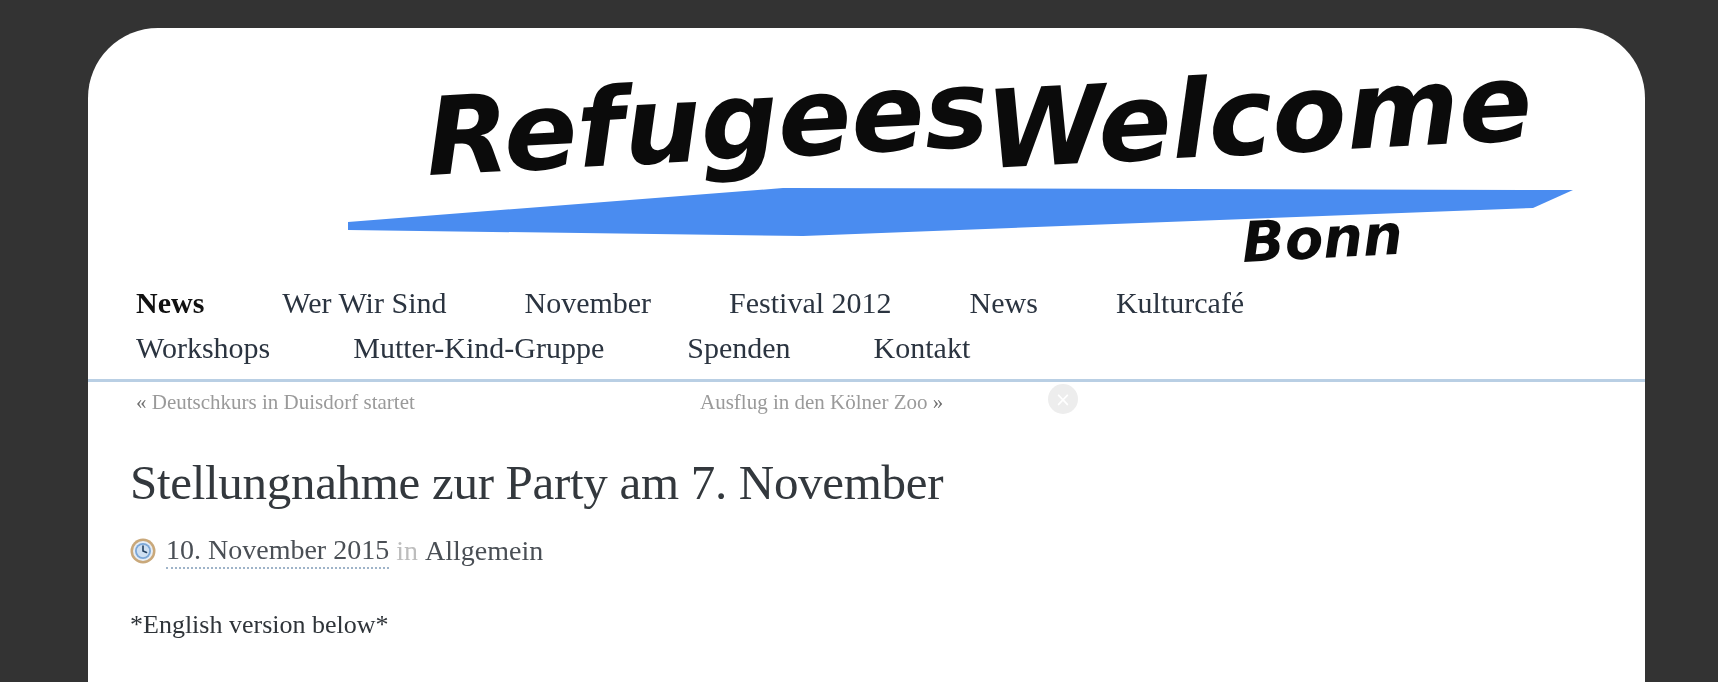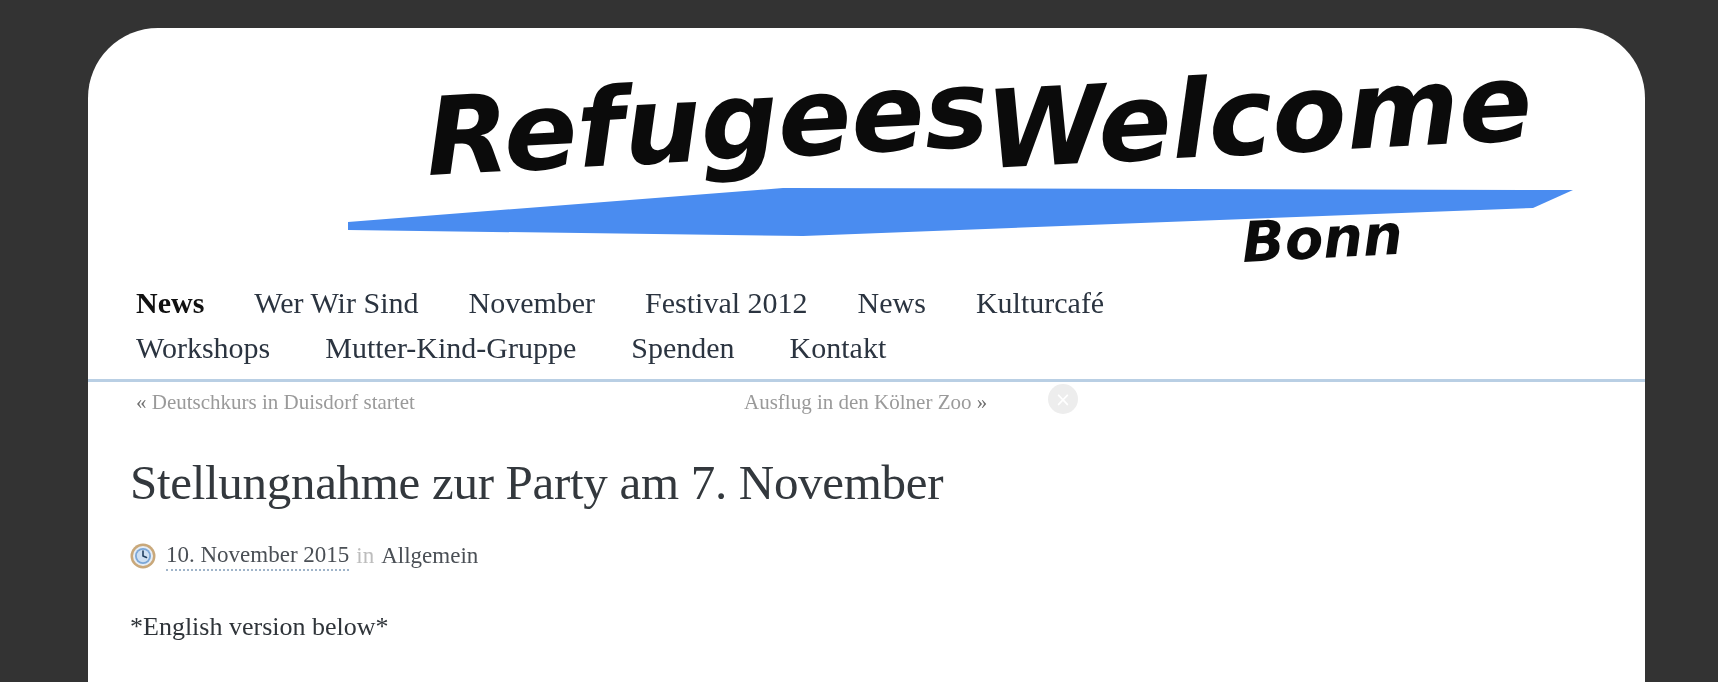--- a/index.html
+++ b/index.html
@@ -48,20 +48,21 @@
   .main-nav {
     padding: 0 0 0 0;
     border-bottom: 3px solid #b9cfe4;
     padding-bottom: 10px;
   }
   .nav-row {
     display: flex;
     align-items: center;
     padding-left: 48px;
     margin-bottom: 6px;
+    gap: 28px;
   }
   .nav-item {
     font-family: "Liberation Serif", serif;
     font-size: 30px;
     color: #2b3440;
     text-decoration: none;
     white-space: nowrap;
     margin-right: 50px;
     line-height: 1.3;
   }
@@ -79,21 +80,21 @@
   }
   .post-nav-prev, .post-nav-next {
     position: absolute;
     top: 8px;
     font-size: 21px;
     color: #9a9a9a;
     text-decoration: none;
     white-space: nowrap;
   }
   .post-nav-prev { left: 48px; }
-  .post-nav-next { left: 656px; }
+  .post-nav-next { left: 612px; }
   .chev { color: #6f6f6f; }
 
   .search-area {
     position: absolute;
     left: 944px;
     top: 2px;
     display: flex;
     align-items: center;
   }
   .search-input {
@@ -135,22 +136,22 @@
     font-family: "Liberation Serif", serif;
     font-weight: 400;
     font-size: 49px;
     line-height: 1.1;
     color: #33383d;
     letter-spacing: -0.3px;
   }
   .post-meta {
     display: flex;
     align-items: center;
-    margin-top: 32px;
-    font-size: 23px;
+    margin-top: 24px;
+    font-size: 28px;
     color: #4a4f55;
   }
   .clock-icon {
     width: 26px;
     height: 26px;
     margin-right: 10px;
     display: inline-block;
     flex: 0 0 auto;
   }
   .post-date {

